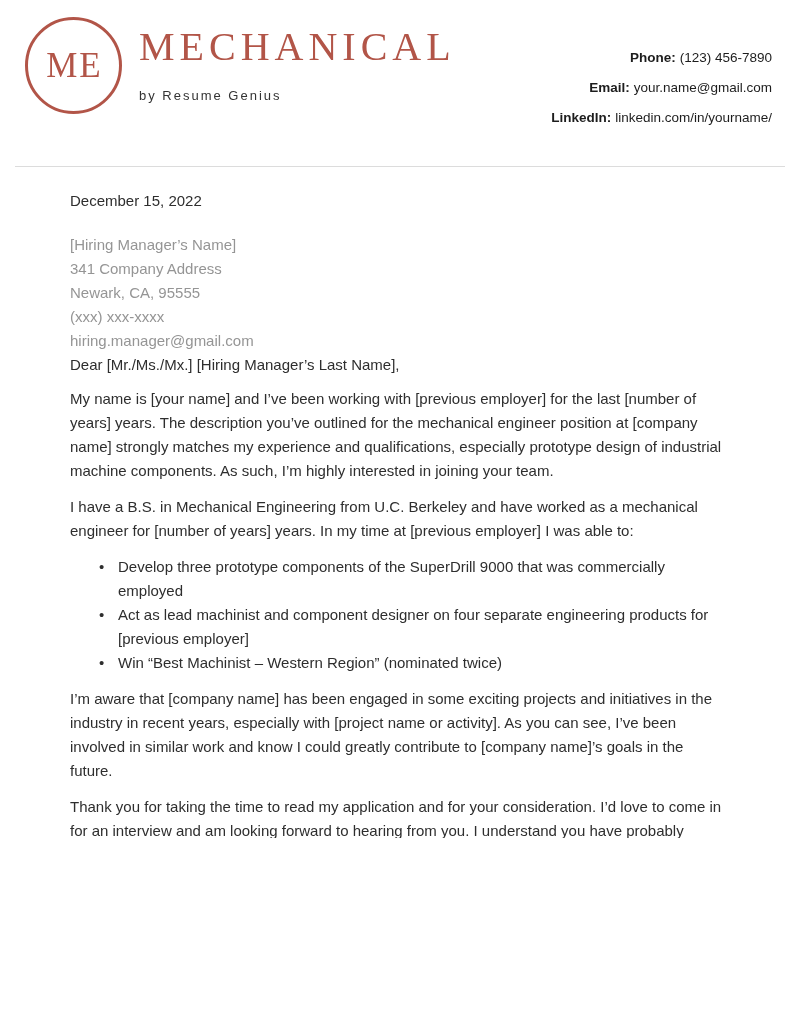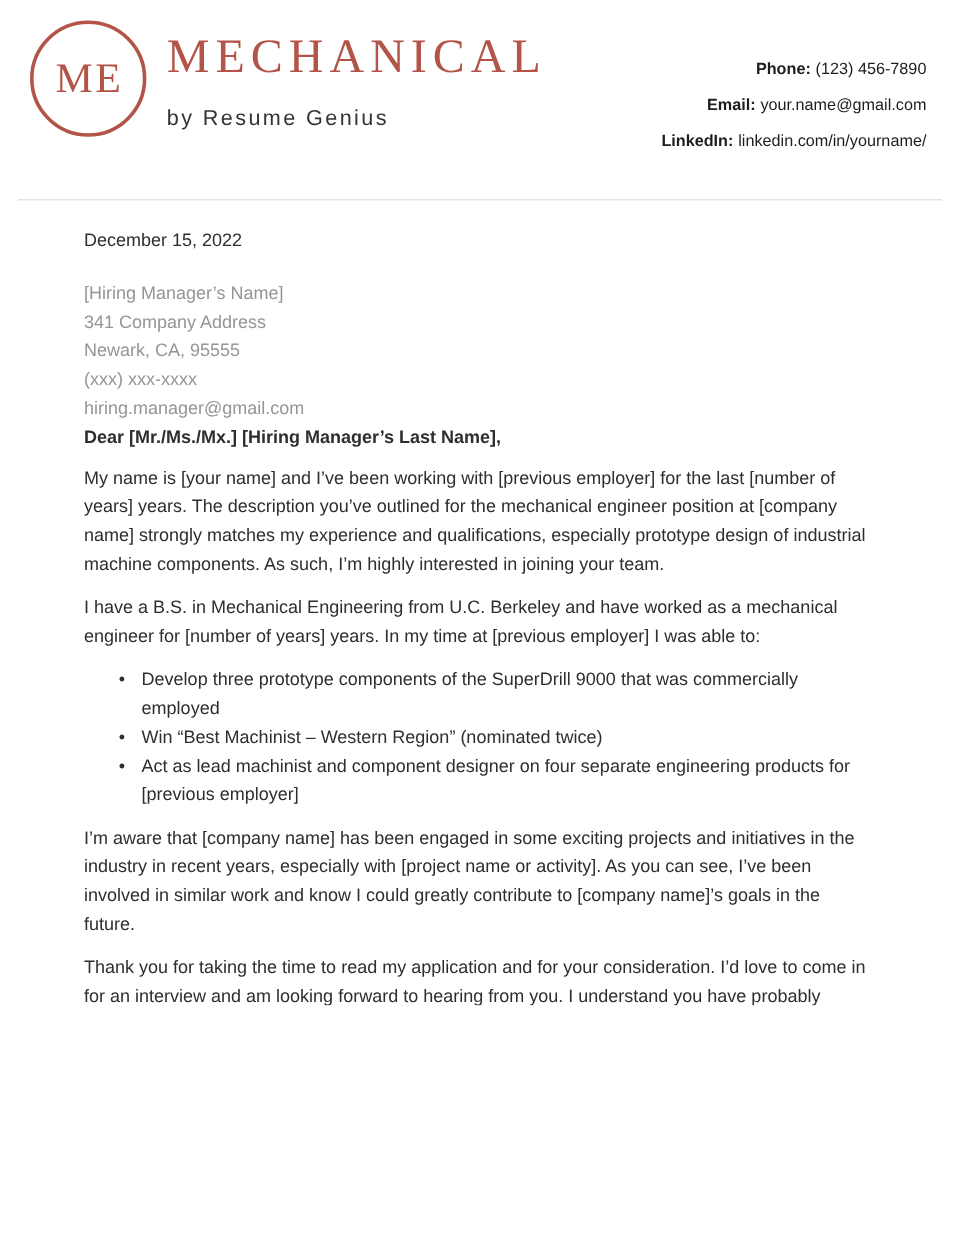--- a/index.html
+++ b/index.html
@@ -51,21 +51,21 @@
     font-weight: normal;
     color: #b25548;
     font-size: 40px;
     line-height: 53px;
     letter-spacing: 5px;
     text-align: right;
   }
   .title-line { display: block; }
   .byline {
     margin-top: 15px;
-    font-size: 18px;
+    font-size: 13px;
     letter-spacing: 2px;
     color: #333333;
   }
   .contact {
     position: absolute;
     right: 28px;
     top: 50px;
     text-align: right;
     font-size: 13.5px;
     color: #1d1d1d;
@@ -82,21 +82,21 @@
   
   .letter-body {
     padding: 22px 70px 0 70px;
     font-size: 15px;
     line-height: 24px;
     color: #2e2e2e;
   }
   .date { margin-bottom: 20px; }
   .recipient { color: #959595; }
   .recipient-line { line-height: 24px; }
-  .greeting { margin-bottom: 10px; font-weight: bold; }
+  .greeting { margin-bottom: 10px; }
   .para { margin-bottom: 12px; }
   .bullets {
     list-style: none;
     margin-bottom: 12px;
   }
   .bullet {
     position: relative;
     padding-left: 48px;
     line-height: 24px;
   }
@@ -160,22 +160,22 @@
     </div>
 
     <p class="greeting">Dear [Mr./Ms./Mx.] [Hiring Manager’s Last Name],</p>
 
     <p class="para">My name is [your name] and I’ve been working with [previous employer] for the last [number of years] years. The description you’ve outlined for the mechanical engineer position at [company name] strongly matches my experience and qualifications, especially prototype design of industrial machine components. As such, I’m highly interested in joining your team.</p>
 
     <p class="para">I have a B.S. in Mechanical Engineering from U.C. Berkeley and have worked as a mechanical engineer for [number of years] years. In my time at [previous employer] I was able to:</p>
 
     <ul class="bullets">
       <li class="bullet">Develop three prototype components of the SuperDrill 9000 that was commercially employed</li>
+      <li class="bullet">Act as lead machinist and component designer on four separate engineering products for [previous employer]</li>
       <li class="bullet">Win “Best Machinist – Western Region” (nominated twice)</li>
-      <li class="bullet">Act as lead machinist and component designer on four separate engineering products for [previous employer]</li>
     </ul>
 
     <p class="para">I’m aware that [company name] has been engaged in some exciting projects and initiatives in the industry in recent years, especially with [project name or activity]. As you can see, I’ve been involved in similar work and know I could greatly contribute to [company name]’s goals in the future.</p>
 
     <p class="para">Thank you for taking the time to read my application and for your consideration. I’d love to come in for an interview and am looking forward to hearing from you. I understand you have probably received a number of applications, so I’ll check in next week if I haven’t heard anything by then. Thank you again for your time and consideration.</p>
 
     <p class="signoff">Sincerely,</p>
 
     <p class="signature">Your Name</p>
   </main>

